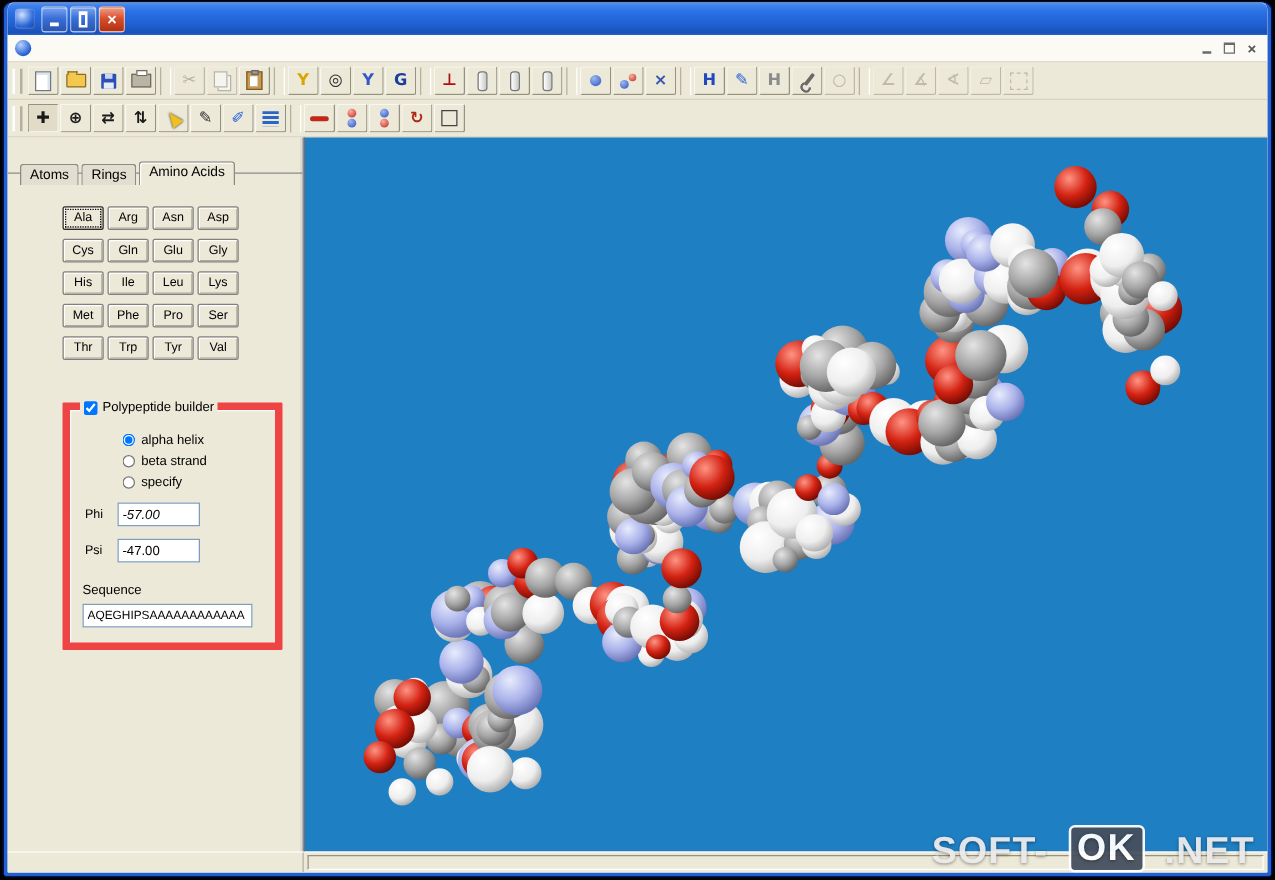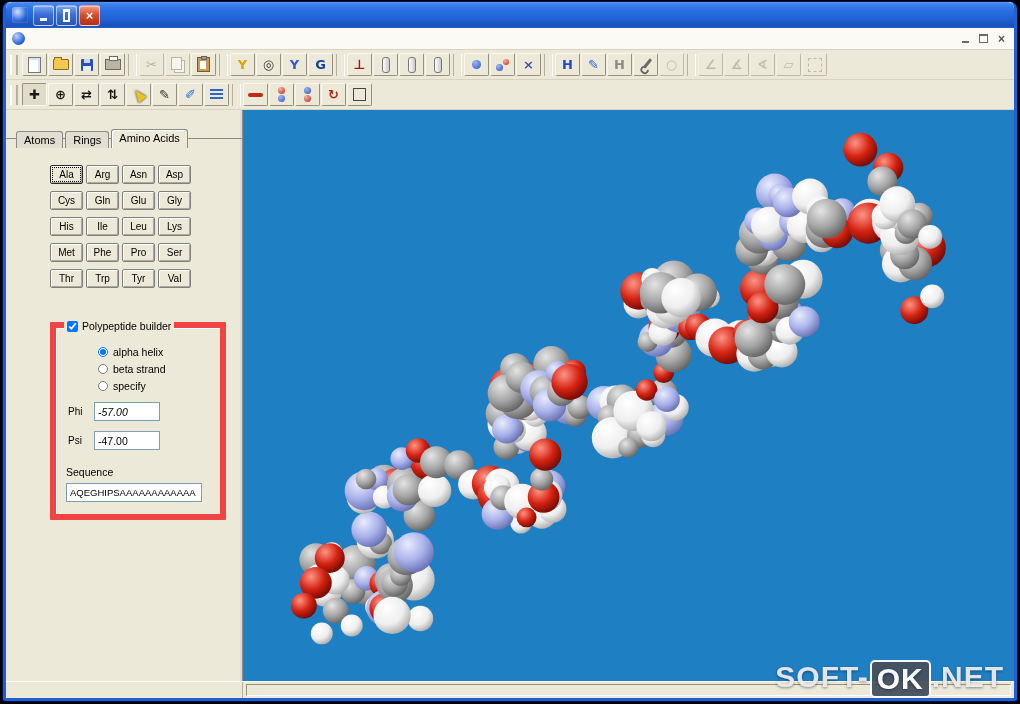--- a/index.html
+++ b/index.html
@@ -103,21 +103,21 @@
   .seq-label{font-size:10.5px;margin:16px 0 0 2px;}
   .seq-input{display:block;width:128px;margin:5px 0 0 2px;font-size:9.5px;}
   
   .viewport{flex:1;position:relative;background:#1f7fc3;border-left:1px solid #6f6f6f;min-width:0;}
   .viewport svg{position:absolute;inset:0;width:100%;height:100%;}
   
   .statusbar{height:16px;flex:0 0 16px;background:#ece9d8;border-top:1px solid #fff;display:flex;}
   .sb-left{width:236px;flex:0 0 236px;border-right:1px solid #b5b1a0;}
   .sb-field{flex:1;margin:2px 3px;border:1px solid;border-color:#97927f #fff #fff #97927f;background:#ece9d8;}
   
-  .watermark{position:absolute;right:10px;bottom:0px;z-index:50;display:flex;align-items:flex-start;gap:1px;
+  .watermark{position:absolute;right:10px;bottom:0px;z-index:50;display:flex;align-items:flex-end;gap:16px;
     font-size:30px;font-weight:bold;letter-spacing:1px;color:#eceaea;opacity:.95;
     text-shadow:0 1px 3px rgba(0,0,0,.45);font-family:"Liberation Sans",sans-serif;}
   .okbox{background:#46505e;border:2px solid #fff;border-radius:5px;padding:0 5px;color:#fff;line-height:1.15;}
 </style>
 </head>
 <body>
 
 <div id="window">
 
   <div class="titlebar">

